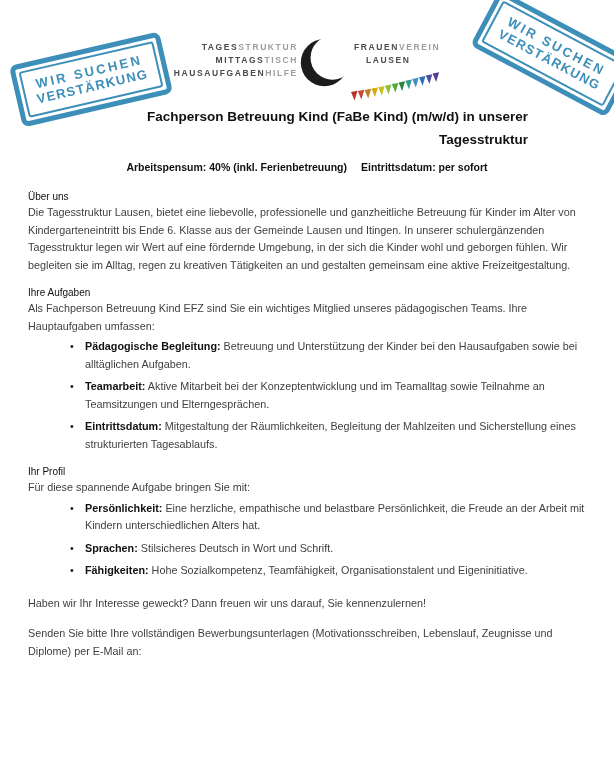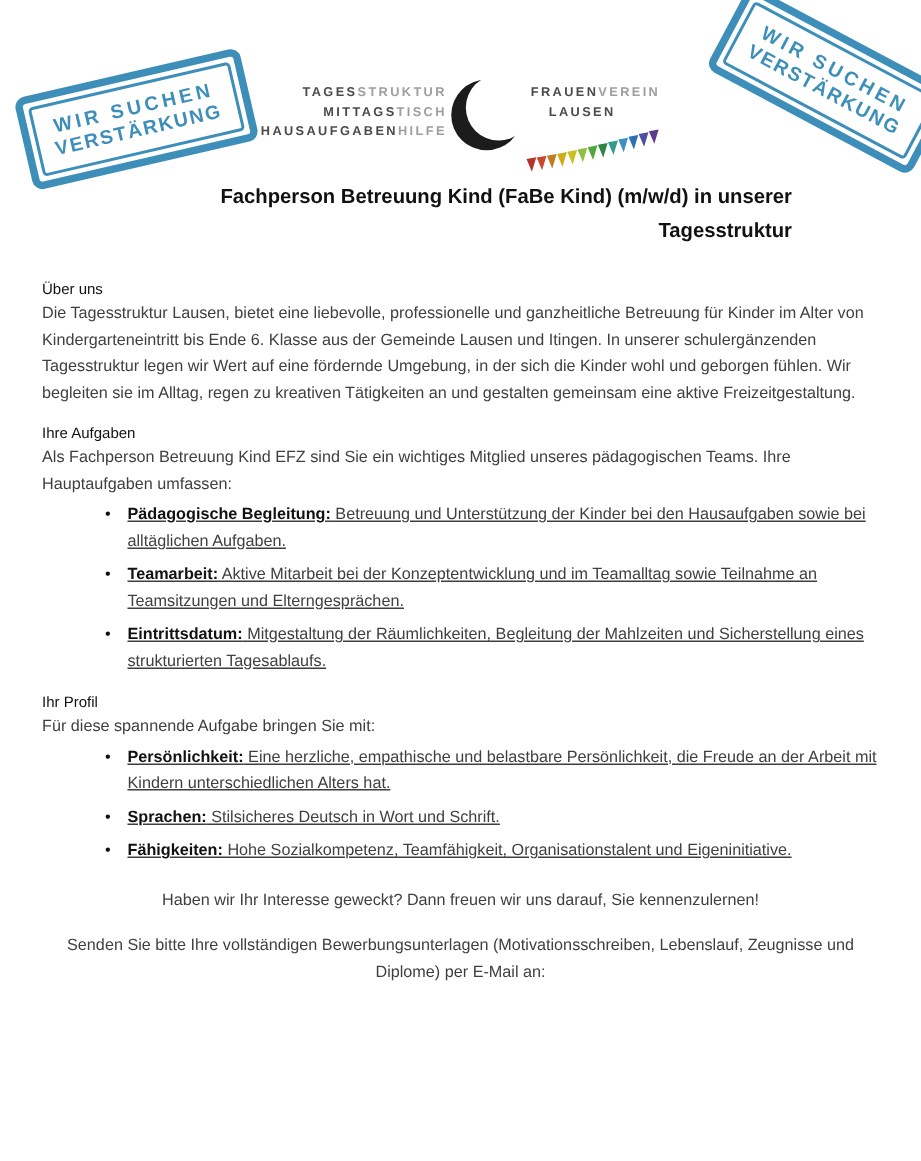--- a/index.html
+++ b/index.html
@@ -10,21 +10,21 @@
   }
   
   .stamp{position:absolute;color:#2d86b4;opacity:.92;}
   .stamp-left{left:14px;top:48px;transform:rotate(-13deg);}
   .stamp-right{right:-16px;top:22px;transform:rotate(28deg);}
   .stamp-outer{border:5px solid #2d86b4;border-radius:7px;padding:3px;background:transparent;}
   .stamp-inner{border:2px solid #2d86b4;border-radius:3px;padding:6px 10px 7px;text-align:center;}
   .stamp-l1{font-weight:bold;font-size:13px;letter-spacing:2.5px;white-space:nowrap;}
   .stamp-l2{font-weight:bold;font-size:13px;letter-spacing:1.2px;white-space:nowrap;}
   
-  .logo-row{display:flex;justify-content:center;align-items:flex-start;padding-top:48px;}
+  .logo-row{display:flex;justify-content:center;align-items:flex-start;padding-top:34px;}
   .logo-col{font-size:8.5px;font-weight:bold;letter-spacing:1.6px;line-height:13px;margin-top:7px;white-space:nowrap;}
   .logo-left{text-align:right;}
   .l-dark{color:#4b4b4b;}
   .l-light{color:#9e9e9e;}
   .logo-mark{margin:0 2px;}
   .logo-mark svg{display:block;}
   .logo-right{position:relative;}
   .org-city{margin-left:12px;color:#4b4b4b;}
   .pennants{position:absolute;left:-4px;top:27px;}
   
@@ -32,25 +32,25 @@
     max-width:442px;margin:17px auto 0;text-align:right;font-weight:bold;
     font-size:13.5px;line-height:23px;color:#111;
   }
   .meta{margin-top:8px;text-align:center;font-weight:bold;font-size:10.5px;line-height:17px;color:#111;}
   .meta-gap{display:inline-block;width:14px;}
   
   .content{padding:2px 28px 0;}
   .sec-h{font-size:10px;font-weight:normal;color:#111;margin:13px 0 2px;}
   .body-p{font-size:10.8px;line-height:17.5px;margin:0;}
   ul.blist{list-style:none;margin:3px 0 0;padding:0;}
-  ul.blist li{position:relative;padding-left:57px;font-size:10.8px;line-height:17.5px;margin-bottom:5px;text-decoration:underline;}
+  ul.blist li{position:relative;padding-left:57px;font-size:10.8px;line-height:17.5px;margin-bottom:5px;}
   ul.blist li::before{content:"\2022";position:absolute;left:42px;top:0;color:#111;}
   .bl{font-weight:bold;color:#111;}
   
-  .cline{text-align:center;font-size:10.8px;line-height:17.5px;}
+  .cline{font-size:10.8px;line-height:17.5px;}
   .interest{margin-top:15px;}
   .send{margin:13px auto 0;max-width:560px;}
 </style>
 </head>
 <body>
 
 <div class="page">
 
   <div class="stamp stamp-left">
     <div class="stamp-outer">
@@ -101,20 +101,23 @@
           <polygon points="75.8,7.4 82.3,6.2 79.4,15.9" fill="#4b4fa0"></polygon>
           <polygon points="82.6,5.5 89.1,4.3 86.2,13.9" fill="#5d3a8e"></polygon>
         </svg>
       </div>
     </div>
   </div>
 
   <div class="title">Fachperson Betreuung Kind (FaBe Kind) (m/w/d) in unserer Tagesstruktur</div>
 
   <div class="meta">
+    <div>
+      <span>Arbeitspensum: 40% (inkl. Ferienbetreuung)</span><span class="meta-gap"></span><span>Eintrittsdatum: per sofort</span>
+    </div>
   </div>
 
   <div class="content">
 
     <div class="sec-h">Über uns</div>
     <p class="body-p">Die Tagesstruktur Lausen, bietet eine liebevolle, professionelle und ganzheitliche Betreuung für Kinder im Alter von Kindergarteneintritt bis Ende 6. Klasse aus der Gemeinde Lausen und Itingen. In unserer schulergänzenden Tagesstruktur legen wir Wert auf eine fördernde Umgebung, in der sich die Kinder wohl und geborgen fühlen. Wir begleiten sie im Alltag, regen zu kreativen Tätigkeiten an und gestalten gemeinsam eine aktive Freizeitgestaltung.</p>
 
     <div class="sec-h">Ihre Aufgaben</div>
     <p class="body-p">Als Fachperson Betreuung Kind EFZ sind Sie ein wichtiges Mitglied unseres pädagogischen Teams. Ihre Hauptaufgaben umfassen:</p>
     <ul class="blist">

